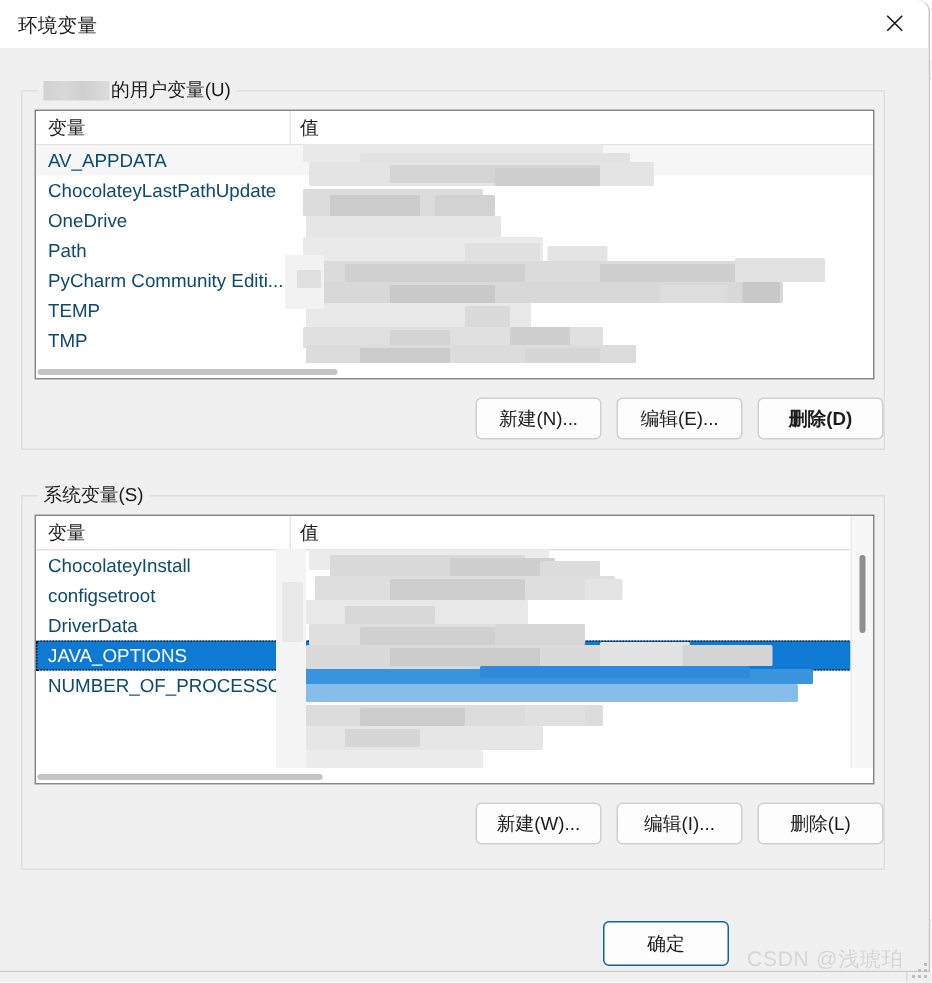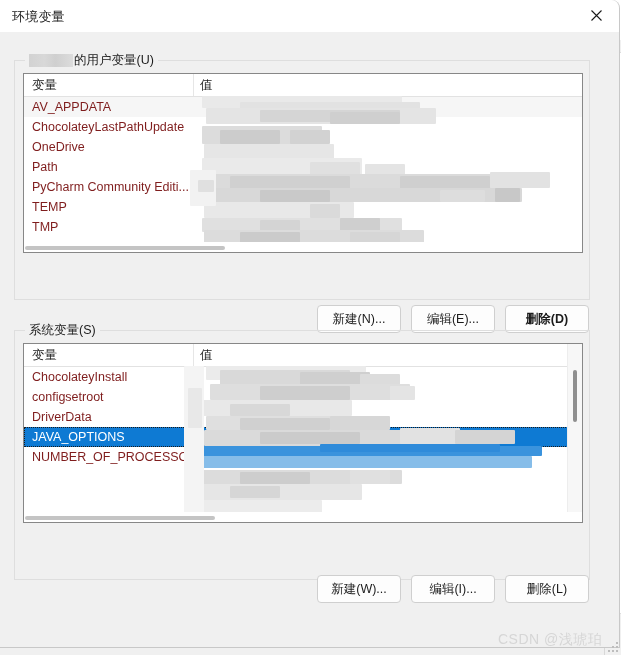--- a/index.html
+++ b/index.html
@@ -168,21 +168,21 @@
     background: #e6e6e6;
   }
   .lv-rows {
     position: relative;
   }
   .lv-row {
     position: relative;
     height: 20px;
     line-height: 20px;
     font-size: 12.5px;
-    color: #7f1d1d;
+    color: #0c4a6e;
     white-space: nowrap;
     overflow: hidden;
   }
   .lv-row .name {
     position: absolute;
     left: 8px;
     top: 0;
   }
   .lv-row.alt { background: #f6f6f6; }
   .lv-row.selected {
@@ -243,21 +243,20 @@
     border: 1px solid #cfcfcf;
     border-radius: 4px;
     font-size: 12.5px;
     color: #1b1b1b;
     font-family: inherit;
     display: flex;
     align-items: center;
     justify-content: center;
     cursor: default;
     box-sizing: border-box;
-    margin-top: 40px;
   }
   .btn.default {
     border: 1.6px solid #0a64ad;
     background: #fdfdfd;
   }
 
   
   .watermark {
     position: absolute;
     left: 498px;

